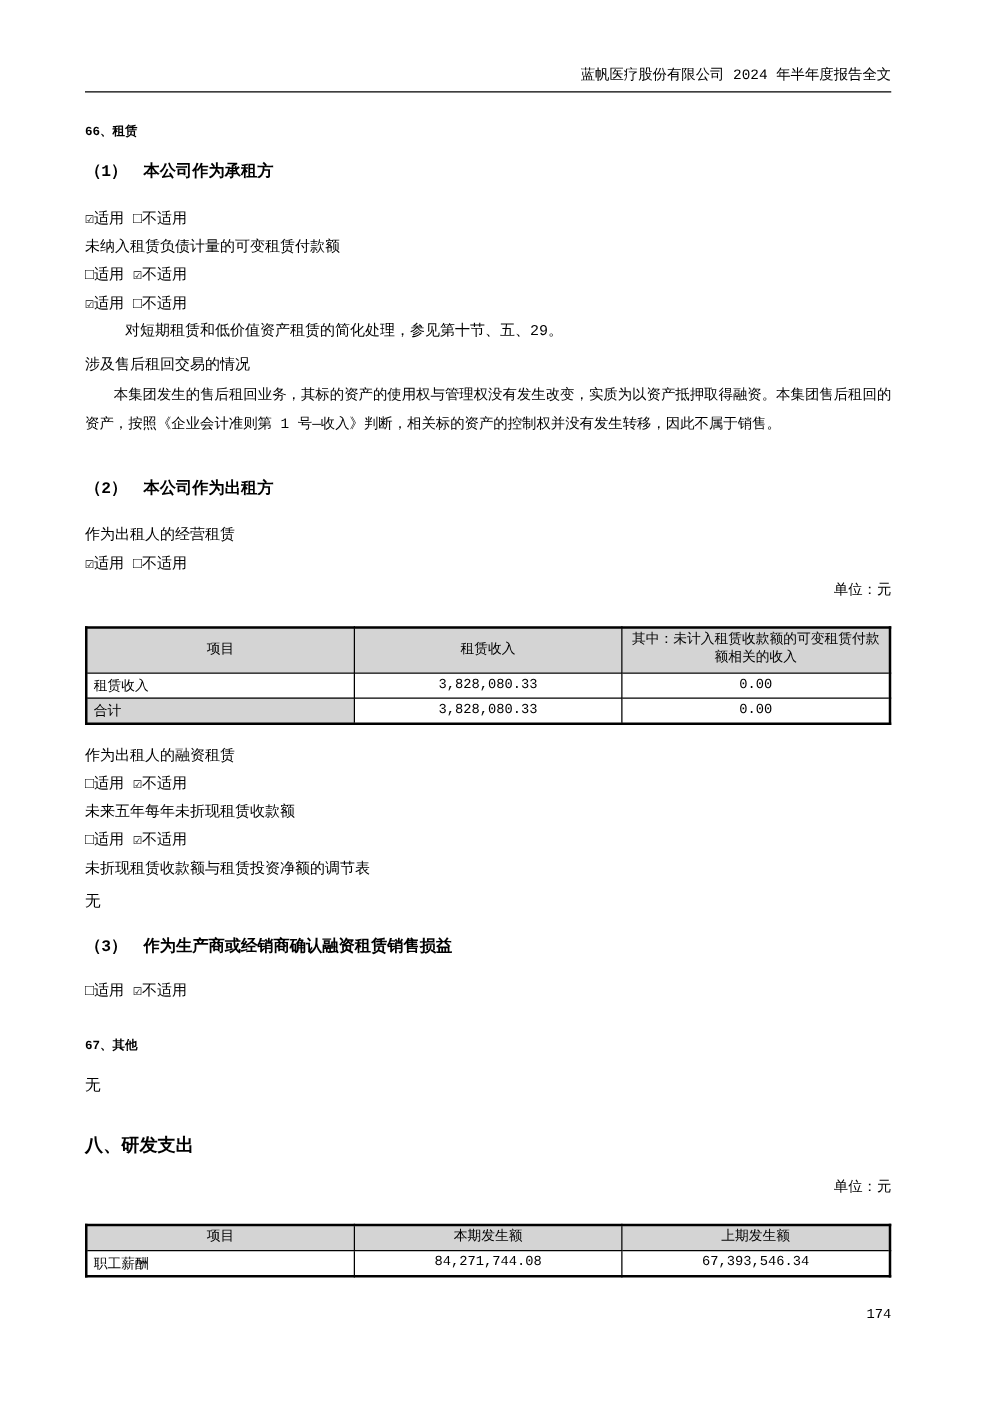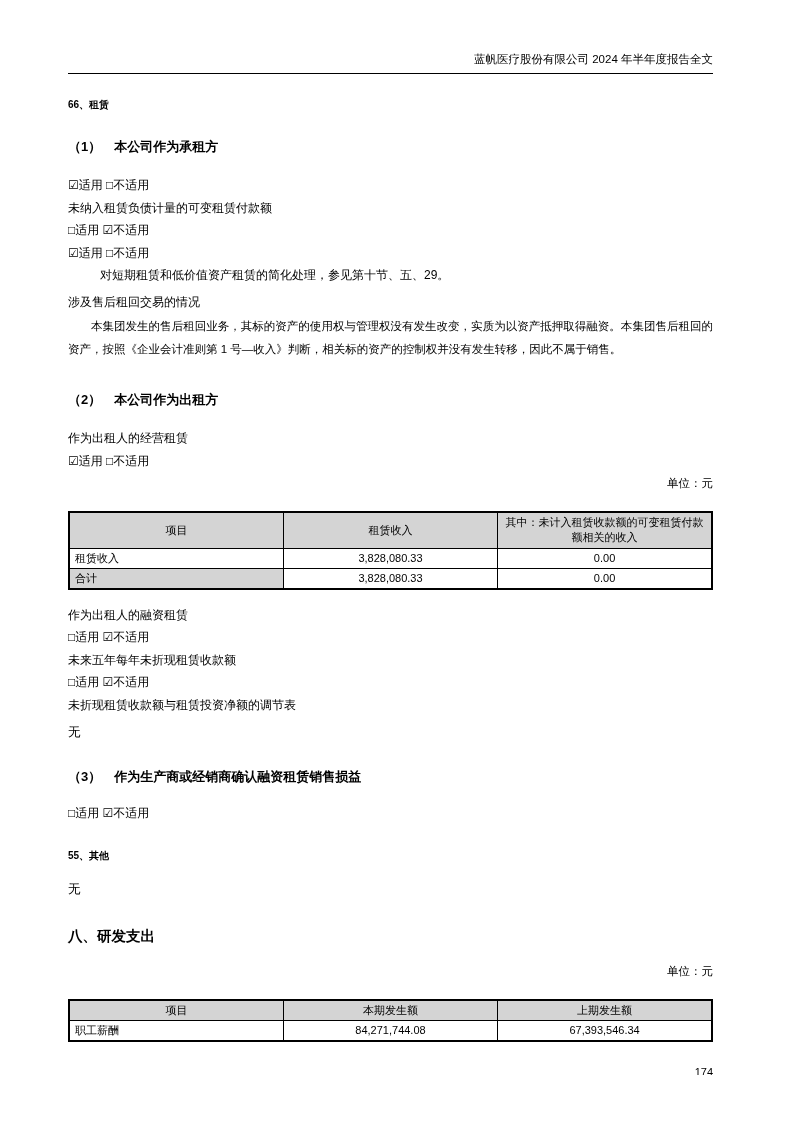--- a/index.html
+++ b/index.html
@@ -3,39 +3,39 @@
 <meta charset="utf-8">
 <style>
   * { margin: 0; padding: 0; box-sizing: border-box; }
   html, body { background: #ffffff; }
   .page {
     position: relative;
     width: 793px;
     height: 1075px;
     background: #ffffff;
     color: #000000;
-    font-family: Liberation Sans, sans-serif;
+    font-family: Liberation Mono, monospace;
     padding: 52px 80px 0 68px;
     overflow: hidden;
   }
   .doc-header {
     text-align: right;
     font-size: 11.5px;
     padding-bottom: 6px;
     border-bottom: 1px solid #000000;
   }
   .h-num {
     font-size: 10px;
     font-weight: bold;
     margin-top: 24px;
   }
   .h-sub {
     font-size: 13px;
     font-weight: bold;
-    margin-top: 26px;
+    margin-top: 16px;
   }
   .h-big {
     font-size: 14.5px;
     font-weight: bold;
     margin-top: 28px;
   }
   .line {
     font-size: 12px;
     line-height: 22.5px;
   }
@@ -147,21 +147,21 @@
   <div class="line mt14">作为出租人的融资租赁</div>
   <div class="line">□适用 ☑不适用</div>
   <div class="line">未来五年每年未折现租赁收款额</div>
   <div class="line">□适用 ☑不适用</div>
   <div class="line">未折现租赁收款额与租赁投资净额的调节表</div>
   <div class="none-text">无</div>
 
   <div class="h-sub">（3）　作为生产商或经销商确认融资租赁销售损益</div>
   <div class="line mt16">□适用 ☑不适用</div>
 
-  <div class="h-num">55、其他</div>
+  <div class="h-num">67、其他</div>
   <div class="none-text mt16">无</div>
 
   <div class="h-big">八、研发支出</div>
 
   <div class="unit-line mt14">单位：元</div>
 
   <table class="data-table slim">
     <thead>
       <tr>
         <th>项目</th>

